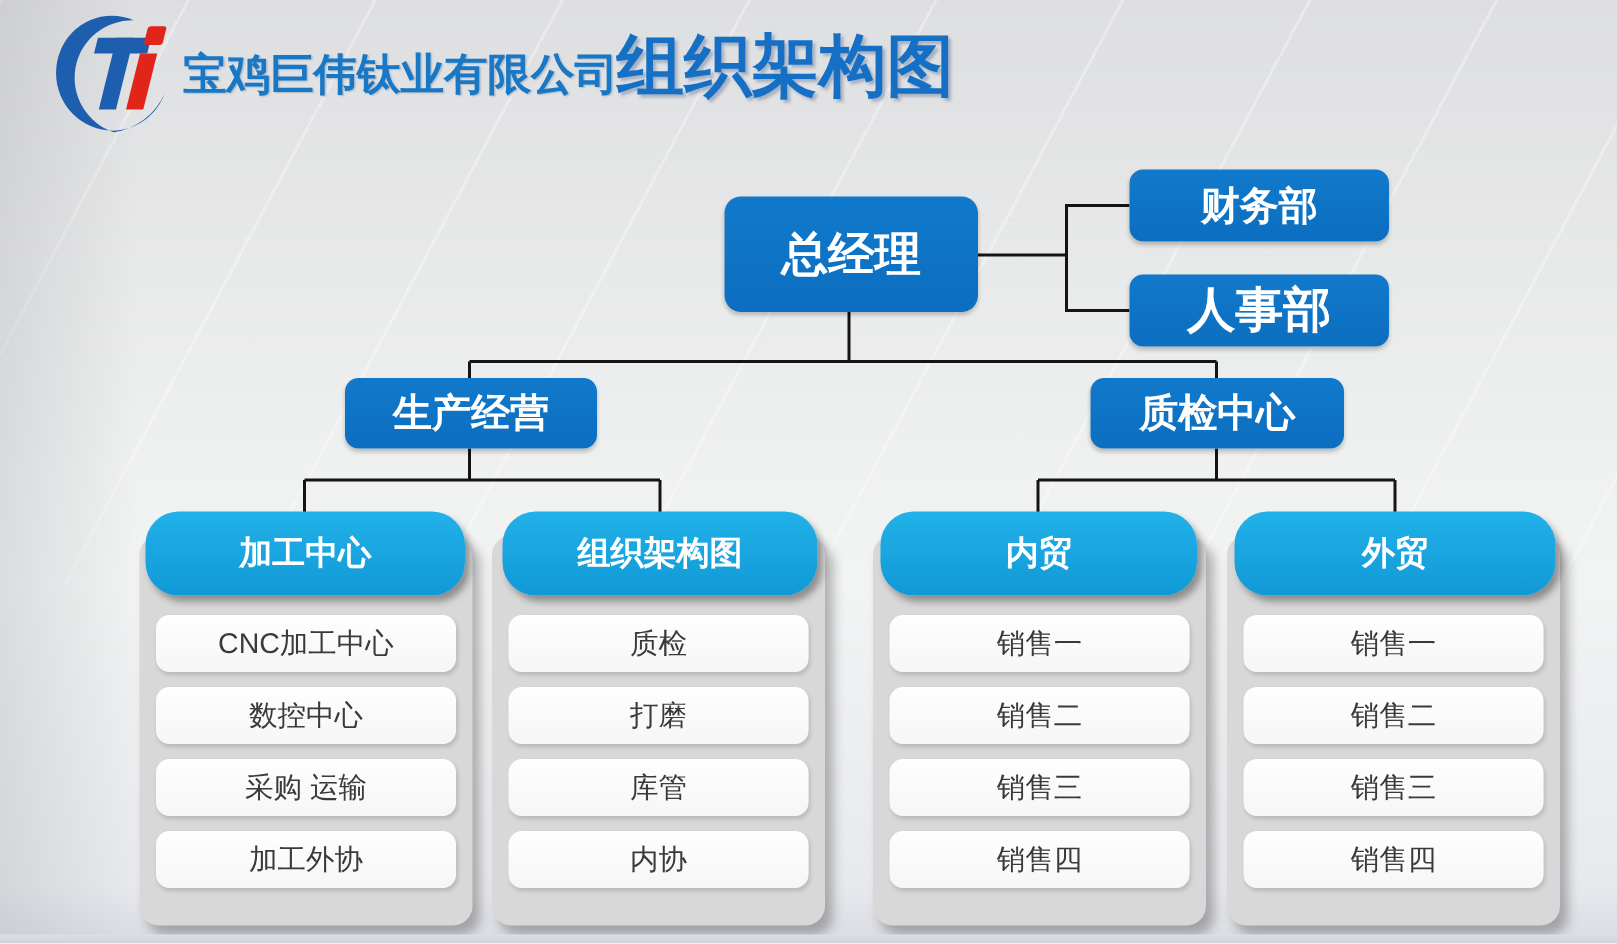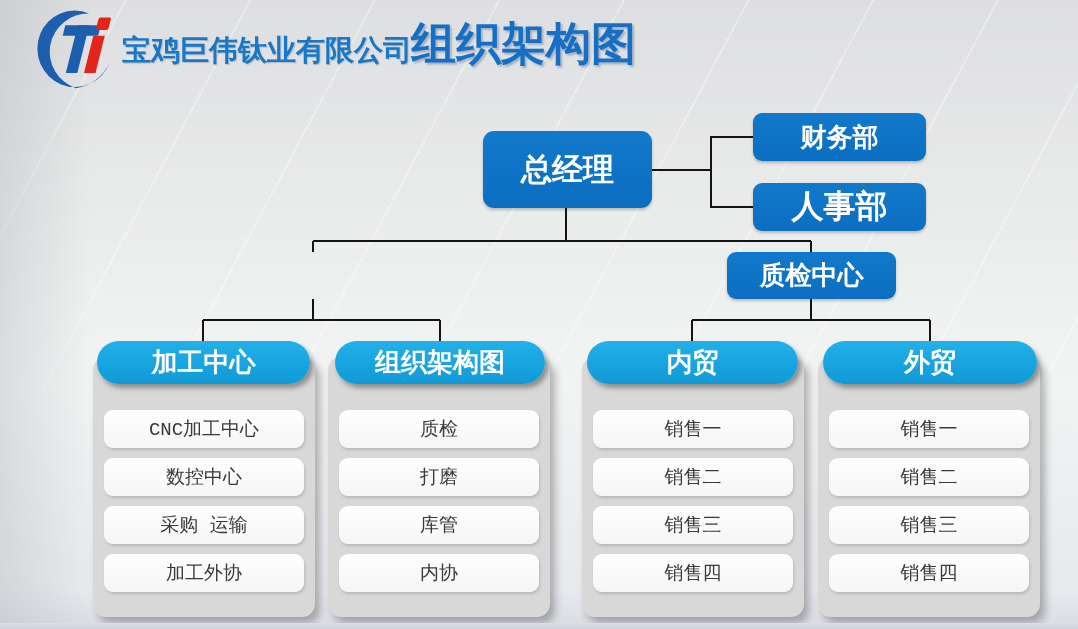--- a/index.html
+++ b/index.html
@@ -58,27 +58,26 @@
   .node.finance  { left:753px; top:113px; width:173px; height:48px; font-size:26px; }
   .node.hr       { left:753px; top:183px; width:173px; height:48px; font-size:32px; }
   .node.branch-l { left:230px; top:252px; width:168px; height:47px; font-size:26px; }
   .node.branch-r { left:727px; top:252px; width:169px; height:47px; font-size:26px; }
 
   
   .panel{
     position:absolute; top:357px; height:260px; width:222px;
     background:#d8d8d8; border-radius:13px;
     box-shadow:5px 6px 8px rgba(0,0,0,.28);
-    font-family:Liberation Mono, monospace;
   }
   .pill{
-    position:absolute; top:341px; height:43px;
+    position:absolute; top:341px; height:56px;
     display:flex; align-items:center; justify-content:center;
     background:linear-gradient(180deg,#22b1e9 0%,#1099d6 100%);
-    color:#fff; font-size:26px; font-weight:bold;
+    color:#fff; font-size:22px; font-weight:bold;
     border-radius:22px; box-shadow:3px 4px 5px rgba(0,0,0,.35);
     white-space:nowrap; z-index:3;
   }
   .panel .items{
     position:absolute; left:11px; right:11px; top:53px;
     display:flex; flex-direction:column; gap:10px;
   }
   .row{
     height:38px; display:flex; align-items:center; justify-content:center;
     background:linear-gradient(180deg,#fefefe,#f6f6f6);
@@ -134,20 +133,21 @@
       <polyline points="811,299 811,320"></polyline>
       <polyline points="692,320 930,320"></polyline>
       <polyline points="692,320 692,342"></polyline>
       <polyline points="930,320 930,342"></polyline>
     </g>
   </svg>
 
   <div class="node gm">总经理</div>
   <div class="node finance">财务部</div>
   <div class="node hr">人事部</div>
+  <div class="node branch-l">生产经营</div>
   <div class="node branch-r">质检中心</div>
 
   <div class="panel c1">
     <div class="items">
       <div class="row">CNC加工中心</div>
       <div class="row">数控中心</div>
       <div class="row">采购 运输</div>
       <div class="row">加工外协</div>
     </div>
   </div>

